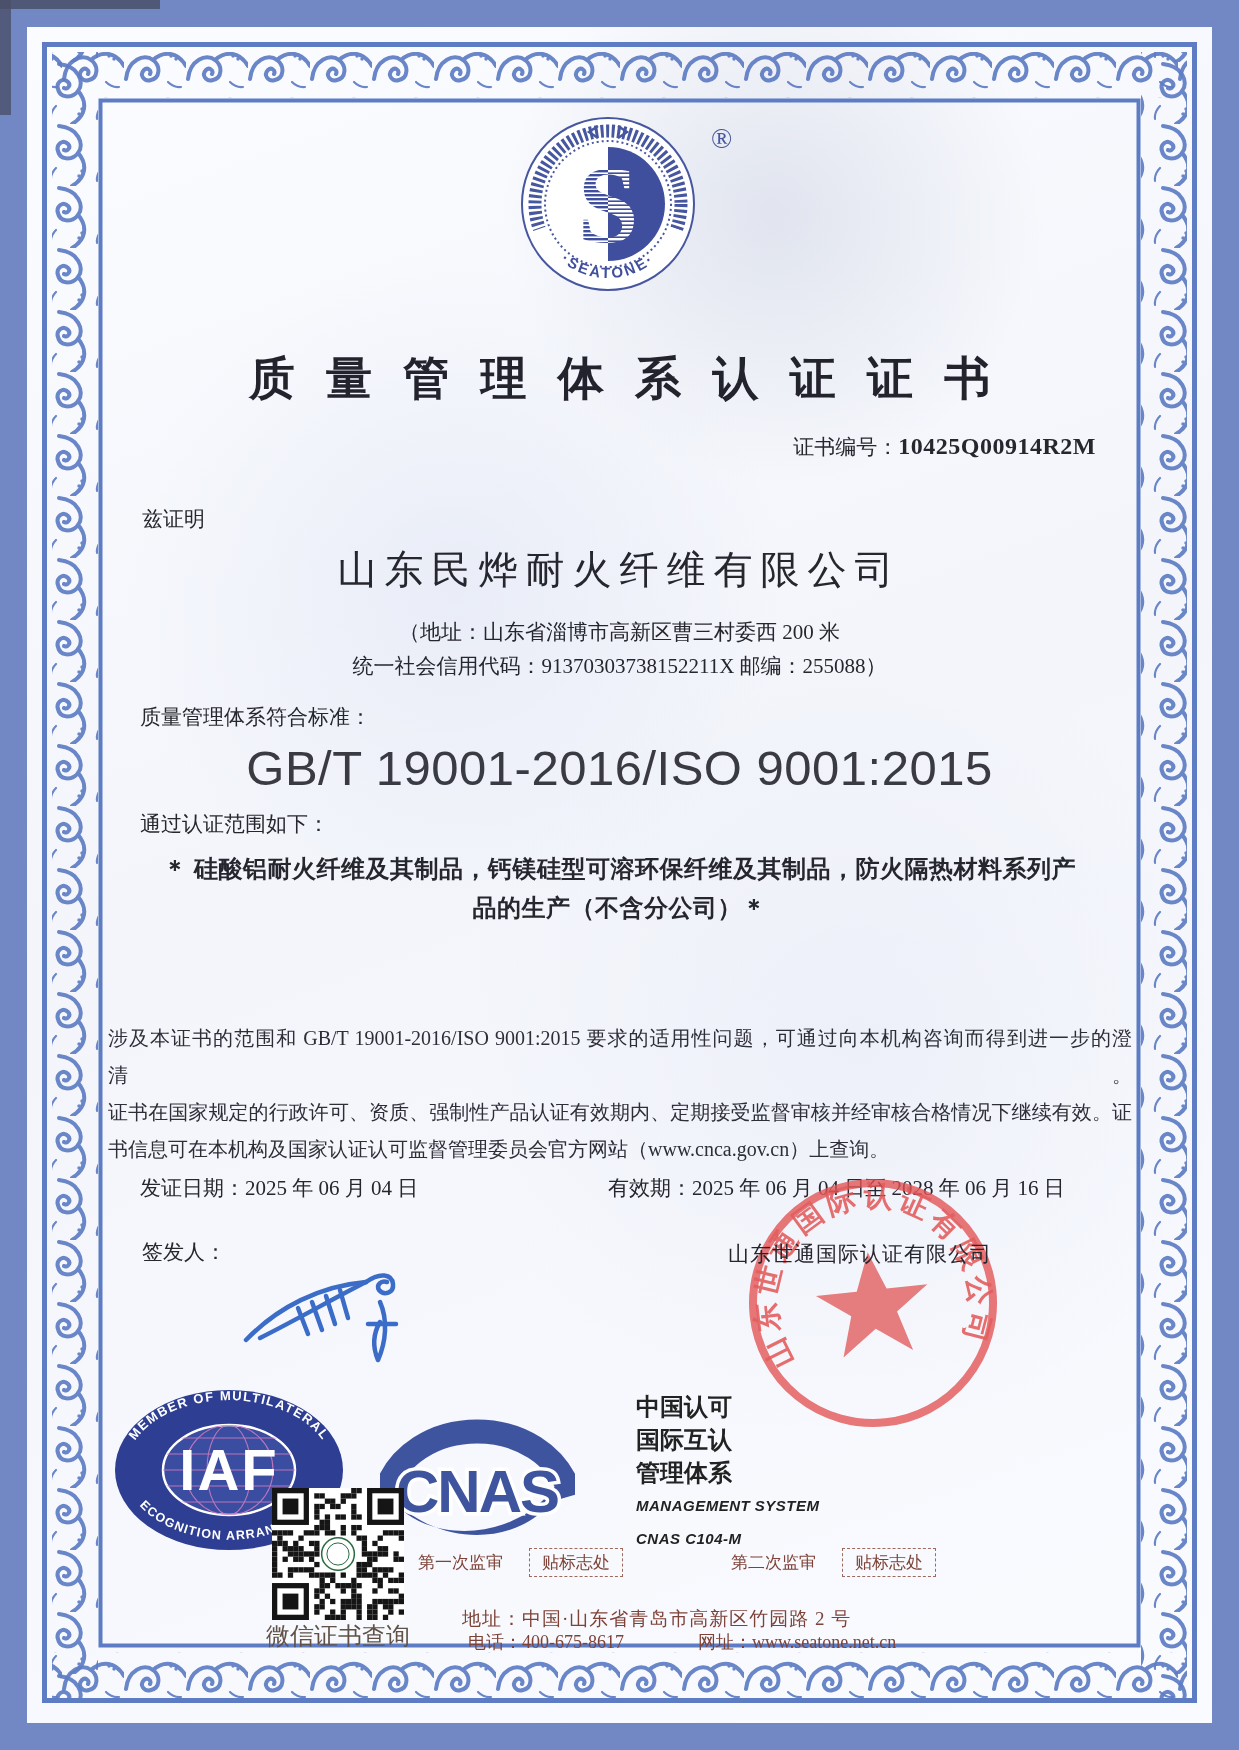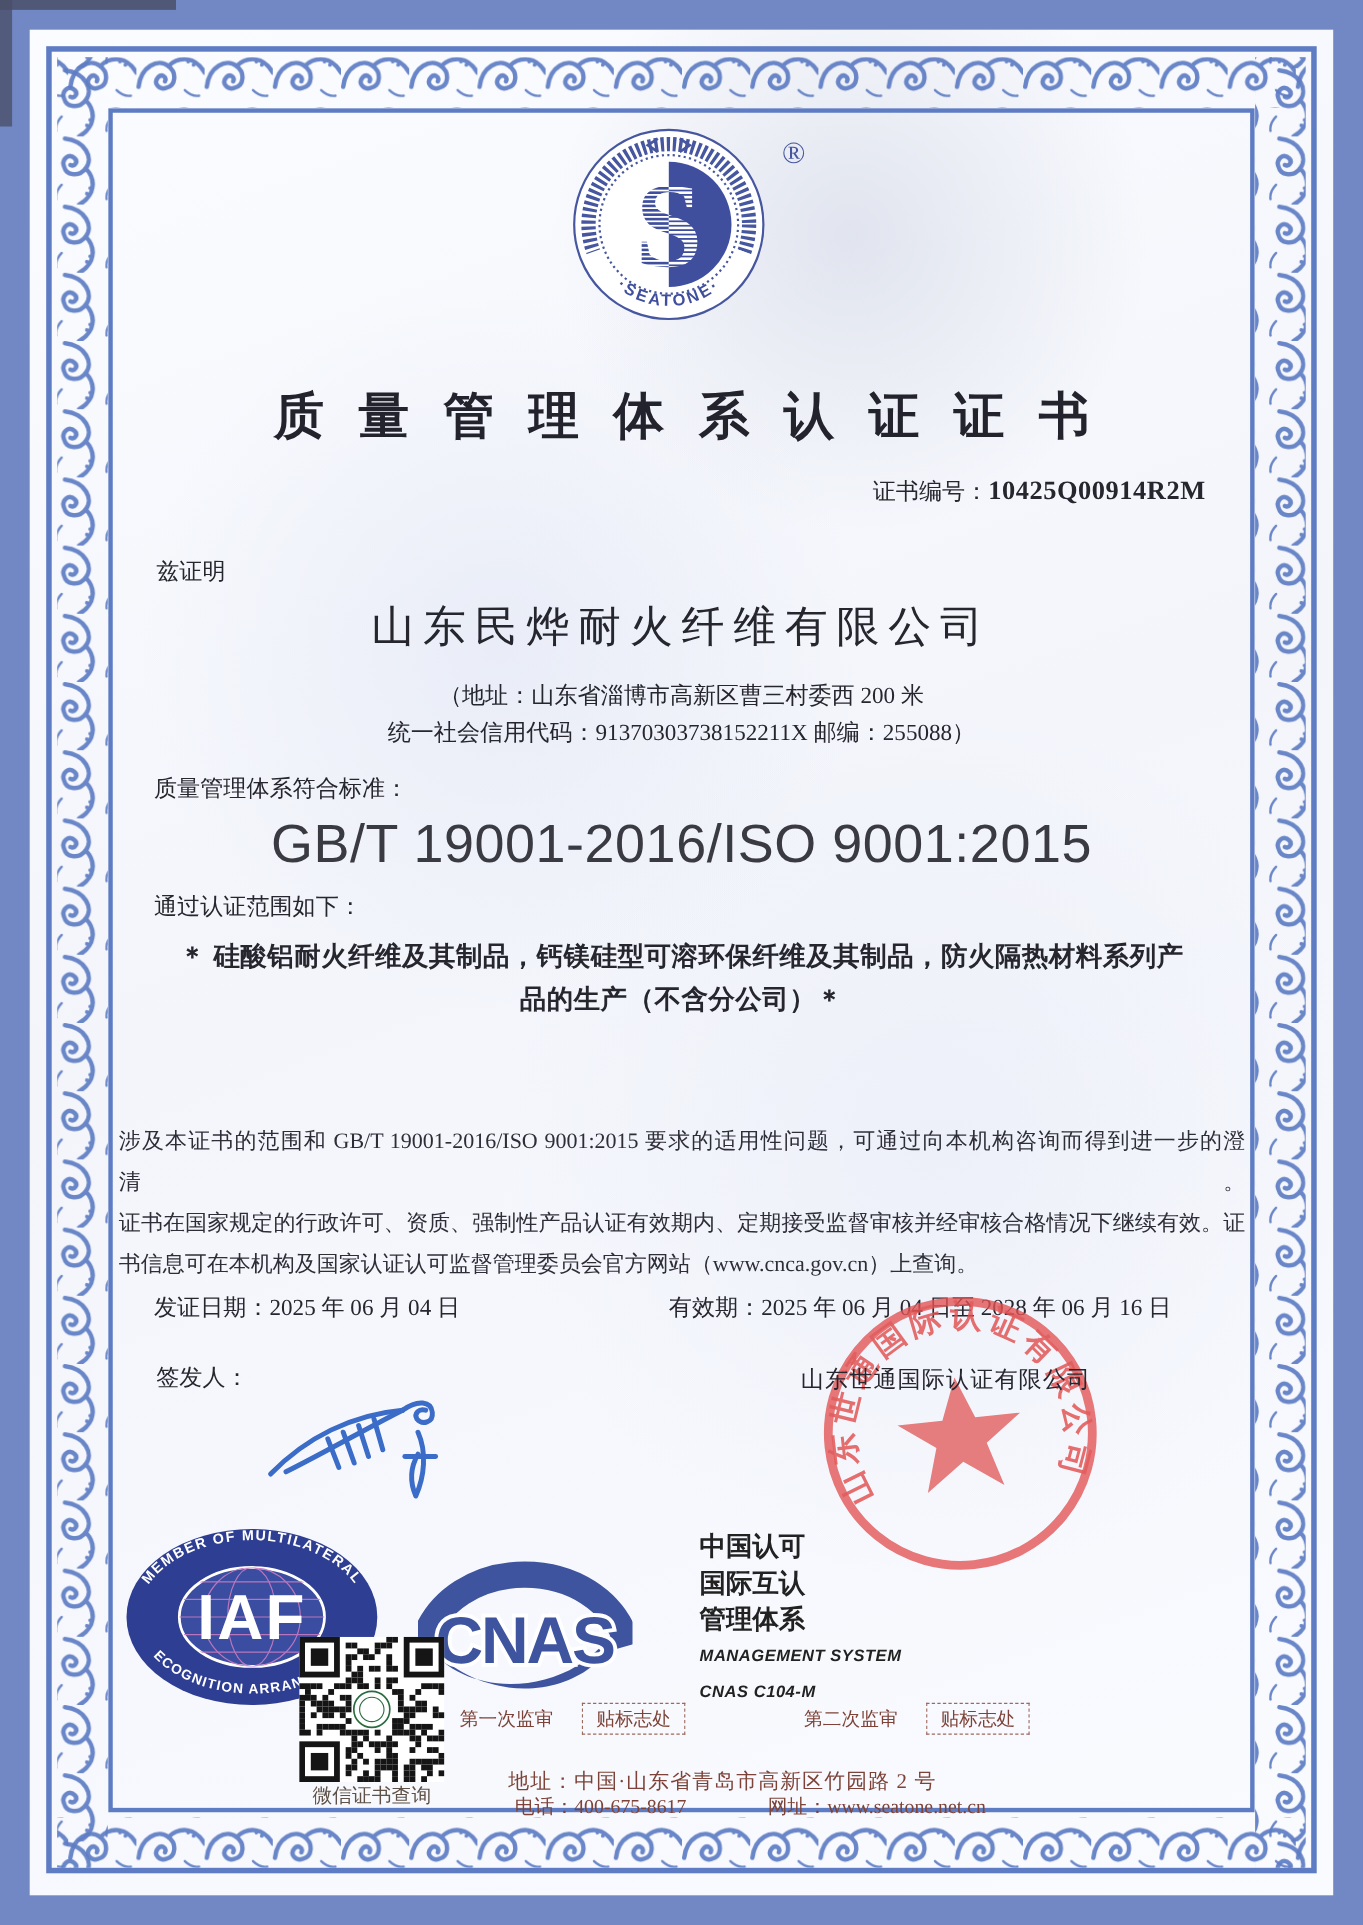--- a/index.html
+++ b/index.html
@@ -38,21 +38,21 @@
   .signer{left:142px;top:1238px;font-size:21px;}
   .issuer{left:728px;top:1240px;font-size:21px;letter-spacing:1px;z-index:3;}
   .stamp{left:738px;top:1168px;z-index:2;opacity:.92;}
   .signature{left:238px;top:1262px;}
   .iaf{left:112px;top:1386px;}
   .cnas{left:380px;top:1400px;}
   .accred{left:588px;top:1390px;line-height:33px;margin-left:48px;}
   .accred .cn{font-size:24px;font-weight:600;font-family:"Liberation Sans","DejaVu Sans",sans-serif;color:#222;}
   .accred .en{font-size:15px;font-weight:bold;font-family:"Liberation Sans","DejaVu Sans",sans-serif;color:#222;letter-spacing:.5px;font-style:italic;}
   .qr{left:272px;top:1488px;}
-  .qrcap{left:258px;top:1620px;width:160px;text-align:center;font-size:18px;color:#5f5147;}
+  .qrcap{left:258px;top:1620px;width:160px;text-align:center;font-size:24px;color:#5f5147;}
   .auditrow{left:418px;top:1548px;display:flex;align-items:center;gap:26px;color:#7d4338;font-size:17px;}
   .auditbox{border:1px dashed #9c6a5c;padding:2px 12px;font-size:17px;color:#7d4338;}
   .supnote{left:362px;top:1580px;font-size:19px;color:#7d4338;letter-spacing:.5px;}
   .orgaddr{left:462px;top:1606px;font-size:19px;color:#7d4338;letter-spacing:1px;}
   .phoneline{left:468px;top:1630px;font-size:18px;color:#7d4338;}
   .webline{left:698px;top:1630px;font-size:18px;color:#7d4338;}
 </style>
 </head>
 <body>
 

